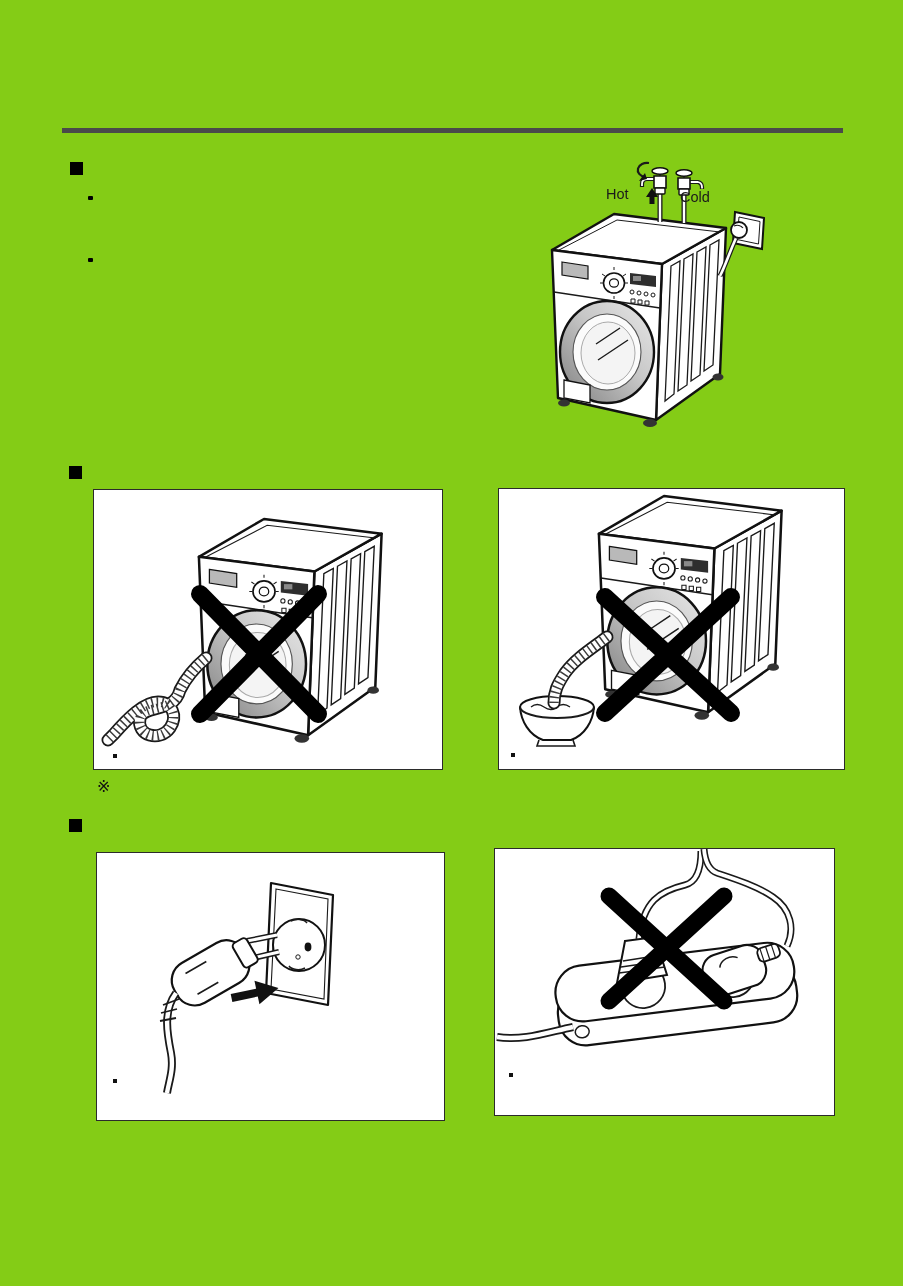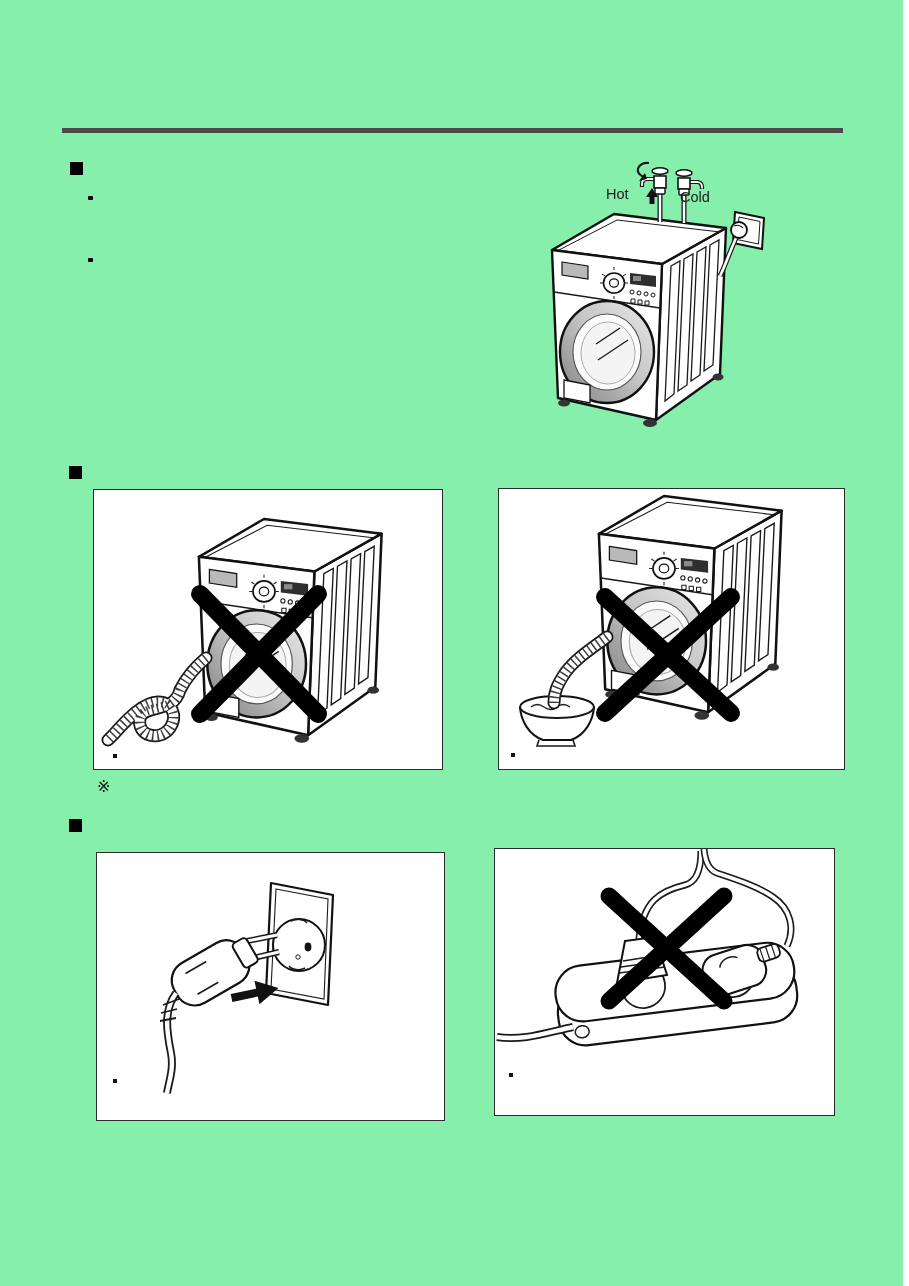--- a/index.html
+++ b/index.html
@@ -1,16 +1,16 @@
 <!DOCTYPE html>
 <html><head>
 <meta charset="utf-8">
 <style>
   html,body{margin:0;padding:0;background:#fff;}
-  .page{position:relative;width:903px;height:1286px;background:#86efac;overflow:hidden;
+  .page{position:relative;width:903px;height:1286px;background:#84cc16;overflow:hidden;
         font-family:"Liberation Sans", sans-serif;color:#1a1a1a;}
   .top-rule{position:absolute;left:62px;top:128px;width:781px;height:5px;background:#4a4a4a;}
   .sq{position:absolute;width:13px;height:13px;background:#000;}
   .dot{position:absolute;width:5px;height:4px;background:#000;border-radius:1px;}
   .figbox{position:absolute;border:1.5px solid #2b2b2b;background:#fff;box-sizing:border-box;}
   .figbox svg{display:block;width:100%;height:100%;}
   .fig-abs{position:absolute;}
   .refmark{position:absolute;left:97px;top:779px;font-family:"DejaVu Sans", sans-serif;
            font-size:16px;line-height:16px;color:#111;}
   svg text{font-family:"Liberation Sans", sans-serif;font-size:14.5px;fill:#1a1a1a;}

